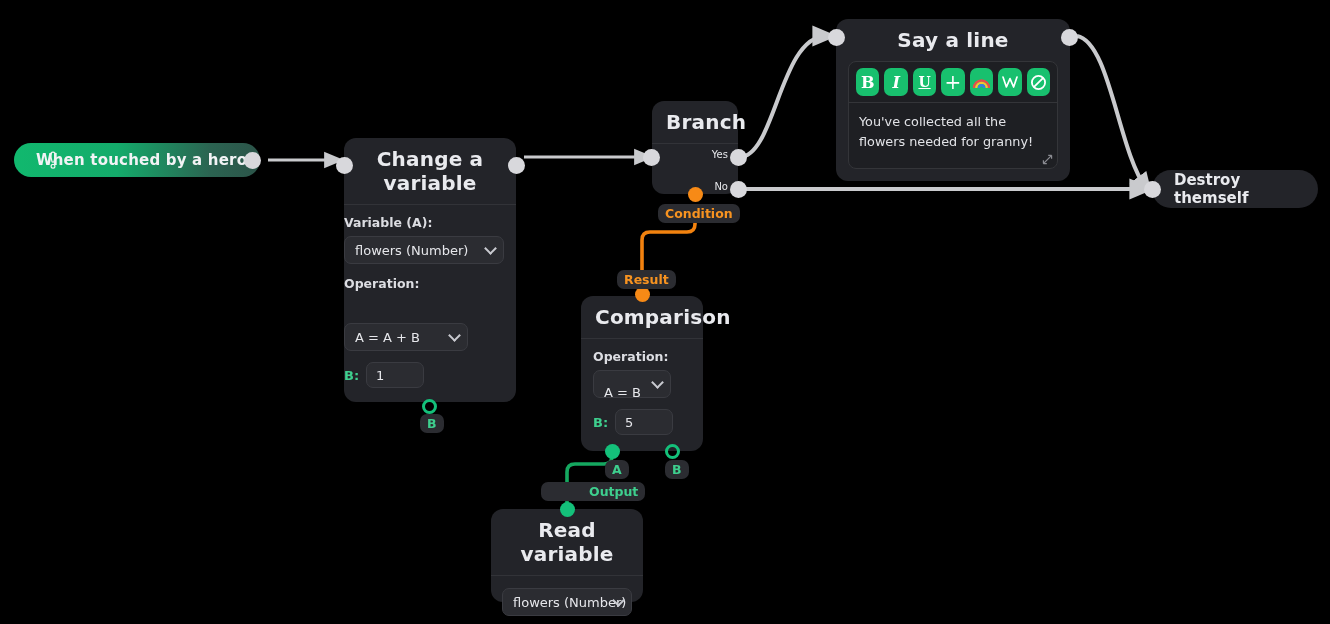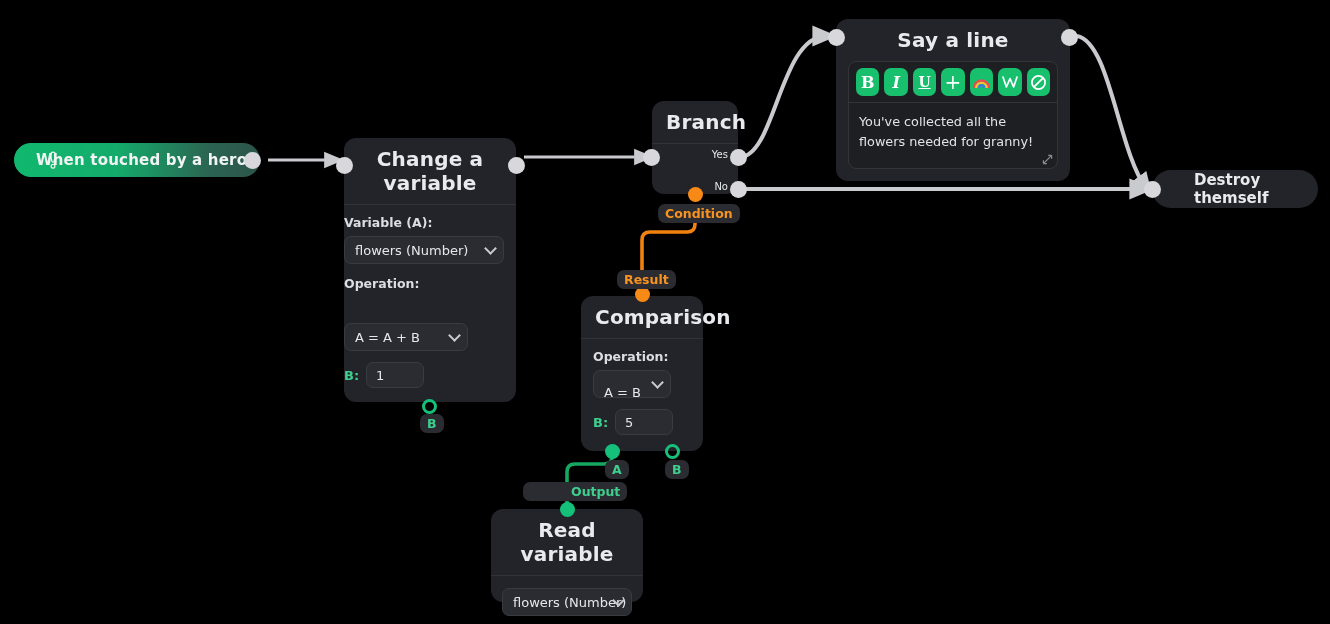--- a/index.html
+++ b/index.html
@@ -189,21 +189,20 @@
     left: 1152px; top: 170px;
     width: 166px; height: 38px;
     border-radius: 19px;
     display: flex; align-items: center;
     padding-left: 22px;
   }
   #node-destroy .dlabel {
     font-size: 15px; font-weight: bold;
     color: #e9eaee;
     font-family: "DejaVu Sans", sans-serif;
-    margin-left: 20px;
   }
 </style>
 </head>
 <body>
 
 <div id="canvas">
 
   <svg id="links" viewBox="0 0 1330 624" width="1330" height="624">
     <defs>
       <marker id="arrflow" markerWidth="7" markerHeight="7" refX="3.4" refY="3" orient="auto" markerUnits="strokeWidth">
@@ -339,21 +338,21 @@
 
   <div class="node" id="node-read" style="left:491px; top:509px; width:152px; height:93px;">
     <div class="node-title with-sep">Read variable</div>
     <div class="node-body" style="padding:12px 11px;">
       <div class="sel">
         <span>flowers (Number)</span>
         <span class="chev"></span>
       </div>
     </div>
     <div class="sock data-filled" style="left:69px; top:-7px;"></div>
-    <span class="sock-tag green" style="left:32px; top:-27px;padding-left:48px;">Output</span>
+    <span class="sock-tag green" style="left:50px; top:-27px;padding-left:48px;">Output</span>
   </div>
 
   <div class="node" id="node-destroy">
     <span class="dlabel">Destroy themself</span>
     <div class="sock flow" style="left:-8px; top:50%; margin-top:-8.5px;"></div>
   </div>
 
 </div>
 
 </body></html>

